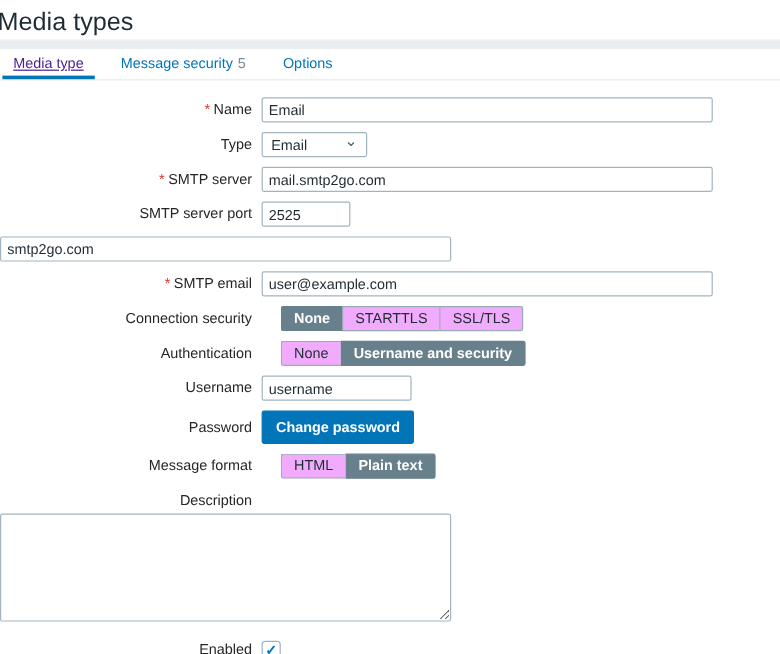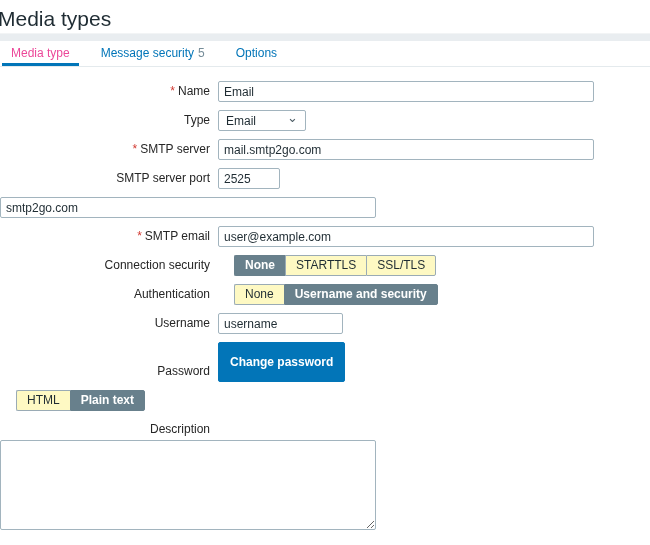--- a/index.html
+++ b/index.html
@@ -10,60 +10,60 @@
     font-size: 21px; font-weight: 400; color: #1f2c33;
     padding: 5px 0 0 0; margin-left: -2px; line-height: 27px; height: 33px;
   }
   .top-strip { height: 8px; background: #e9edf0; border-top: 1px solid #f2f4f5; }
 
   .tabbar { display: flex; padding-left: 2px; border-bottom: 1px solid #e4eaed; background: #fff; }
   .tab {
     padding: 5px 9px 3px; margin-right: 13px; font-size: 12px;
     color: #0275b8; cursor: pointer; border-bottom: 3px solid transparent; white-space: nowrap;
   }
-  .tab.active { color: #ec4899; border-bottom-color: #0275b8; }
+  .tab.active { color: #4c1d95; border-bottom-color: #0275b8; text-decoration: underline; }
   .tab .badge { color: #768d99; margin-left: 4px; }
 
   .form { padding-top: 14px; }
-  .row { display: flex; align-items: flex-end; margin-bottom: 8px; }
+  .row { display: flex; align-items: center; margin-bottom: 8px; }
   .row.top-align { align-items: flex-start; flex-direction: column; }
   .label-col {
     width: 218px; flex: none; text-align: right; padding-right: 8px;
     color: #262626; line-height: 21px; white-space: nowrap;
   }
   .asterisk { color: #d23a32; margin-right: 3px; }
 
   .text-input {
     height: 21px; border: 1px solid #a2b4be; border-radius: 2px;
     font-family: "Liberation Sans", sans-serif; font-size: 12px; color: #1f2c33;
     padding: 0 5px; background: #fff; outline: none;
   }
   .w-full { width: 376px; }
-  .w-port { width: 62px; }
+  .w-port { width: 74px; }
   .w-user { width: 125px; }
 
   .select {
     display: inline-flex; justify-content: space-between; align-items: center;
     width: 88px; height: 21px; border: 1px solid #a2b4be; border-radius: 2px;
     padding: 0 7px; background: #fff; cursor: pointer;
   }
   .select .chevron { color: #4d5d66; font-size: 13px; line-height: 10px; margin-top: -6px; }
 
   .segmented { display: inline-flex; margin-left: 16px; }
   .seg {
-    height: 21px; line-height: 19px; padding: 0 10px; background: #fef9c3;
+    height: 21px; line-height: 19px; padding: 0 10px; background: #f0abfc;
     border: 1px solid #9aabb5; border-right: none; color: #1f2c33;
     font-size: 12px; cursor: pointer; white-space: nowrap;
   }
   .seg:first-child { border-radius: 2px 0 0 2px; }
   .seg:last-child { border-right: 1px solid #9aabb5; border-radius: 0 2px 2px 0; }
   .seg.selected { background: #68808c; border-color: #68808c; color: #fff; font-weight: 700; }
 
   .btn {
-    display: inline-block; height: 40px; line-height: 20px; padding: 0 11px;
+    display: inline-block; height: 28px; line-height: 20px; padding: 0 11px;
     border-radius: 2px; font-size: 12px; font-weight: 700; cursor: pointer;
     font-family: "Liberation Sans", sans-serif;
   }
   .btn-primary { background: #0275b8; border: 1px solid #0275b8; color: #fff; }
   .btn-outline { background: #fff; border: 1px solid #92a7b2; color: #0275b8; }
 
   textarea.desc {
     width: 376px; height: 90px; border: 1px solid #a2b4be; border-radius: 2px;
     font-family: "Liberation Sans", sans-serif; font-size: 12px; color: #1f2c33;
     padding: 3px 5px; resize: both; outline: none;
@@ -154,20 +154,21 @@
     <div class="label-col">Username</div>
     <input class="text-input w-user" type="text" value="username" style="">
   </div>
 
   <div class="row">
     <div class="label-col">Password</div>
     <button class="btn btn-primary">Change password</button>
   </div>
 
   <div class="row">
+    <div class="label-col">Message format</div>
     <div class="segmented">
       <span class="seg">HTML</span>
       <span class="seg selected">Plain text</span>
     </div>
   </div>
 
   <div class="row top-align">
     <div class="label-col">Description</div>
     <textarea class="desc" style=""></textarea>
   </div>

